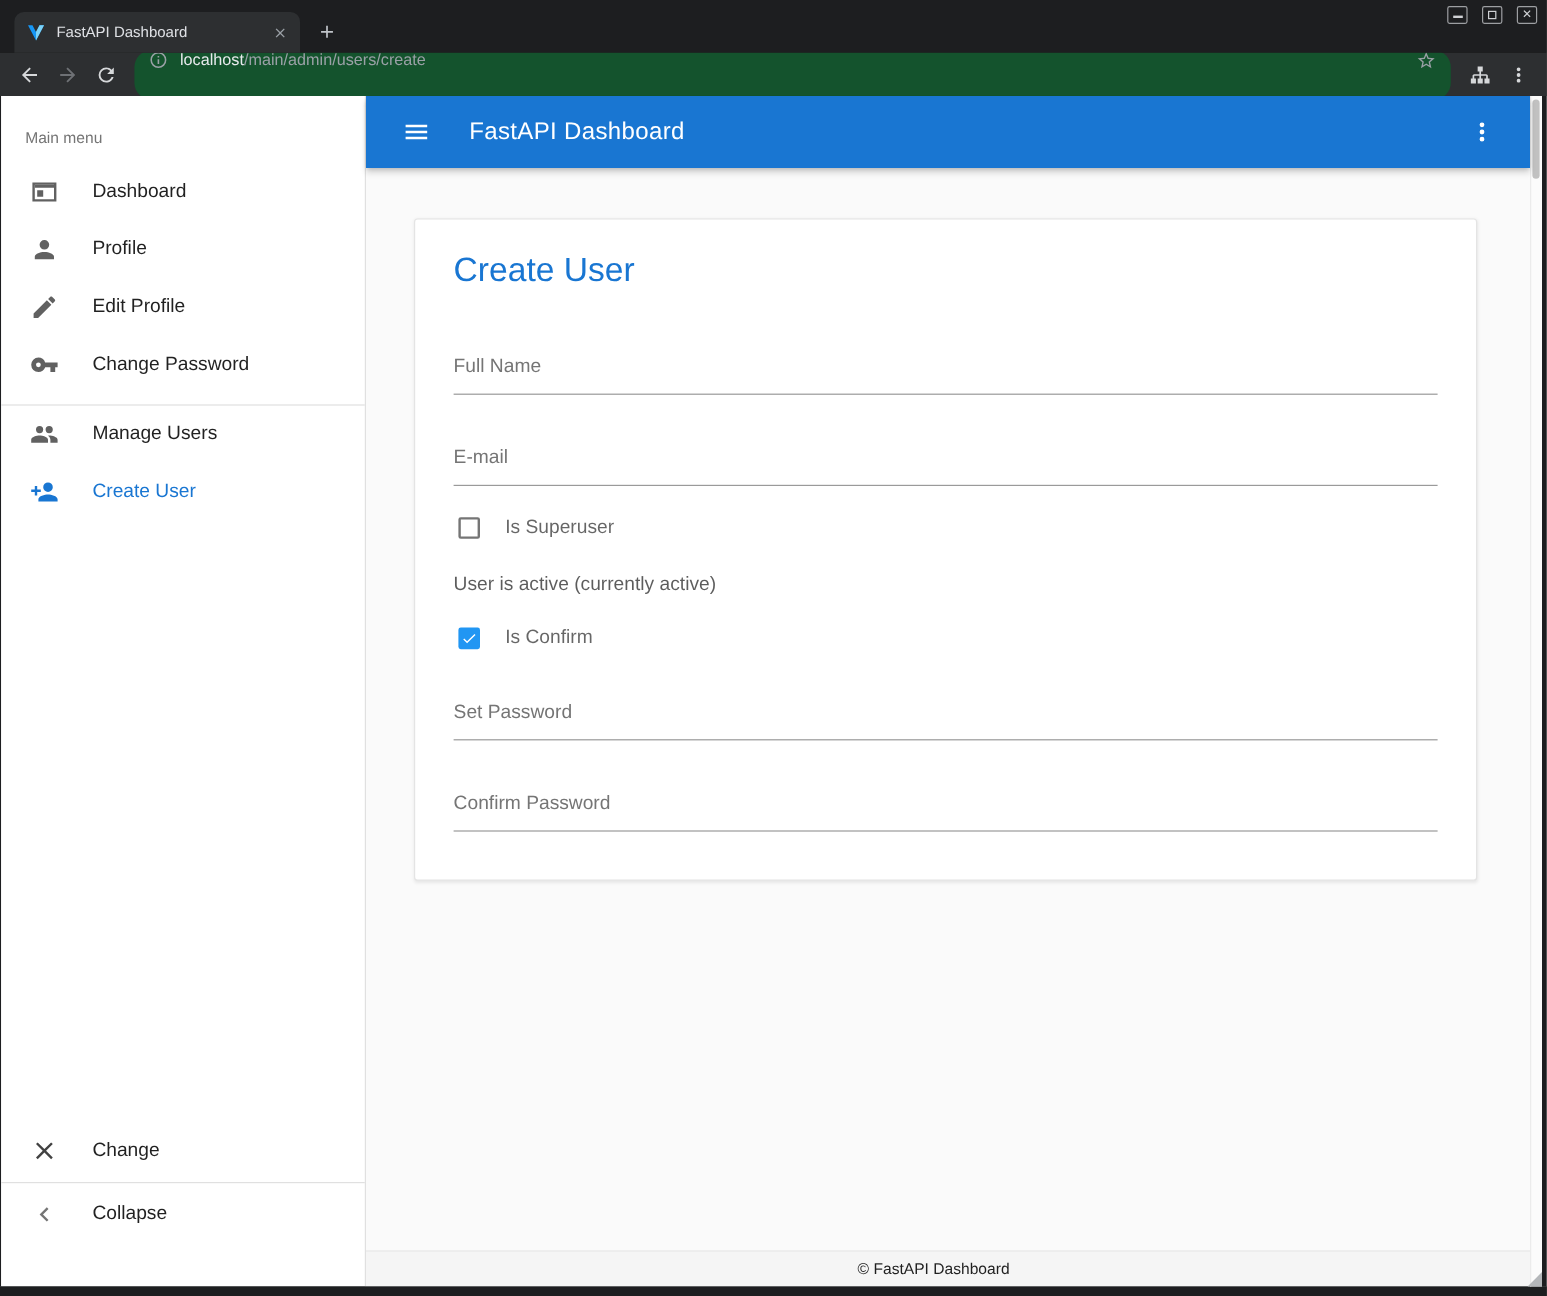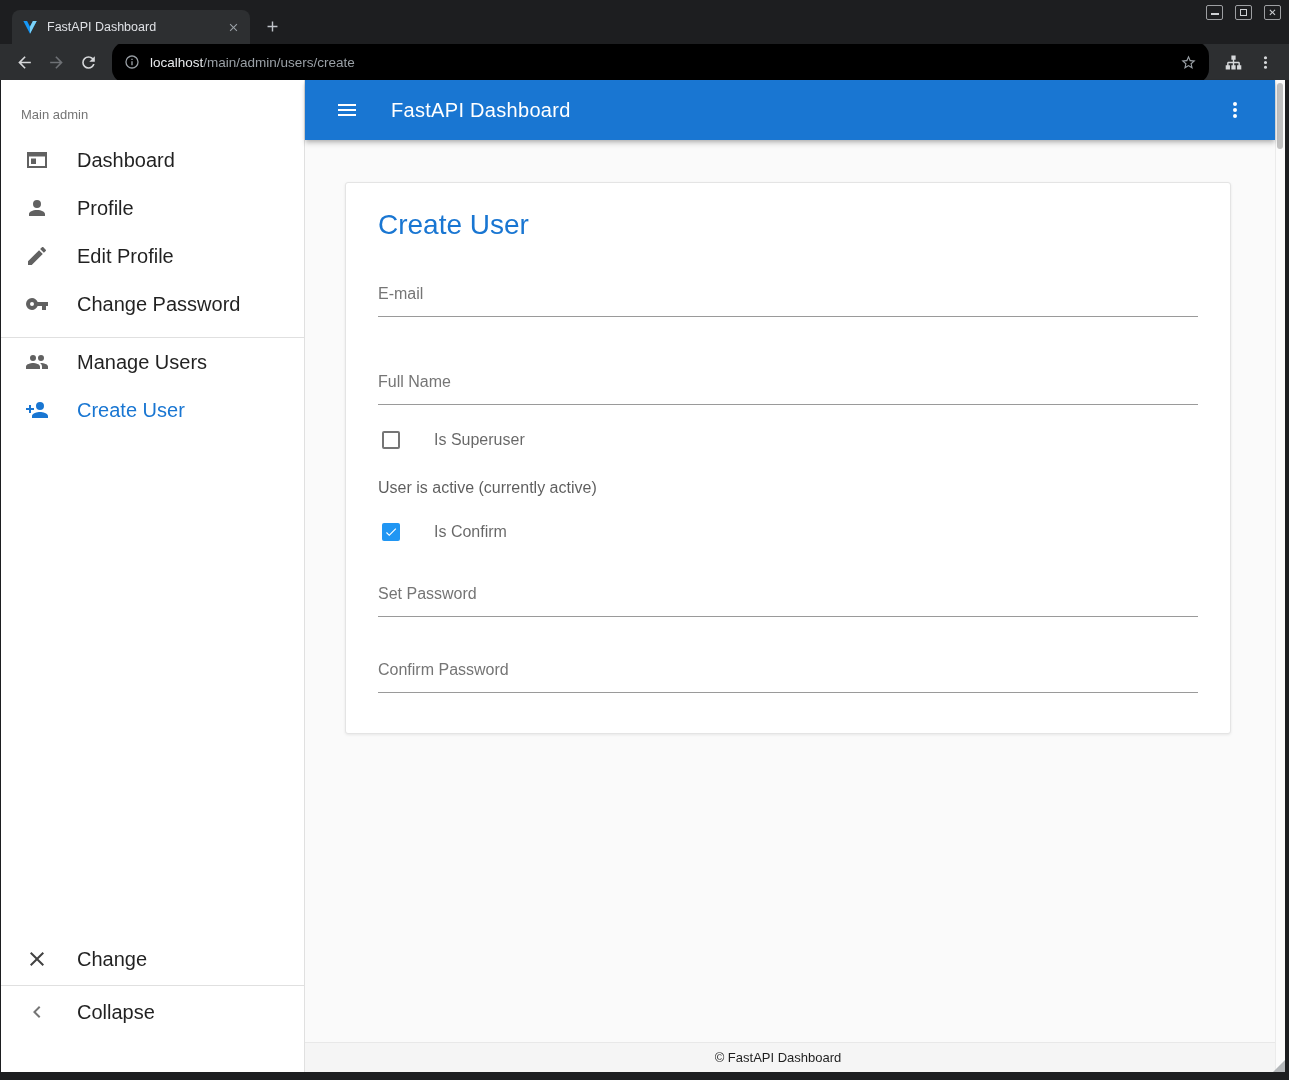--- a/index.html
+++ b/index.html
@@ -22,34 +22,34 @@
   .win-controls { position:absolute; top:5px; right:8px; display:flex; gap:12px; }
   .win-btn { width:17px; height:15px; border:1px solid #9d9fa2; border-radius:2px; display:flex; align-items:center; justify-content:center; cursor:pointer; background:transparent; }
   .glyph-min { width:8px; height:5px; border-bottom:2px solid #cfd1d4; }
   .glyph-max { width:7px; height:7px; border:1.5px solid #cfd1d4; }
   .glyph-close { color:#cfd1d4; font-size:10px; line-height:1; font-family:"DejaVu Sans", sans-serif; }
 
   .toolbar { height:36px; background:#2d2f31; display:flex; align-items:center; padding:0 8px; flex:none; }
   .nav-btn { width:30px; height:30px; border-radius:50%; display:flex; align-items:center; justify-content:center; flex:none; margin:0 1px; cursor:pointer; }
   .nav-btn svg { width:19px; height:19px; fill:#d6d8da; }
   .nav-btn.disabled svg { fill:#6e7175; }
-  .omnibox { flex:1; height:41px; margin:0 8px; background:#000000; border-radius:14px; display:flex; align-items:center; padding:0 12px; cursor:text; }
+  .omnibox { flex:1; height:41px; margin:0 8px; background:#14532d; border-radius:14px; display:flex; align-items:flex-start; padding:0 12px; cursor:text; }
   .info-icon svg { width:16px; height:16px; fill:#9aa0a6; }
   .url-text { flex:1; margin-left:10px; font-size:13.5px; white-space:nowrap; overflow:hidden; }
   .url-host { color:#e8eaed; }
   .url-path { color:#9aa0a6; }
   .star-icon svg { width:17px; height:17px; fill:#9aa0a6; }
 
   
   .page { flex:1; min-height:0; display:flex; background:#fff; border-left:1px solid #1d1e20; border-right:4px solid #1d1e20; }
 
   .sidebar { width:304px; flex:none; background:#fff; border-right:1px solid #e0e0e0; display:flex; flex-direction:column; padding-bottom:36px; }
   .subheader { height:48px; display:flex; align-items:center; padding-left:20px; font-size:13px; color:#757575; }
   .subheader--first { height:56px; padding-top:12px; }
-  .nav-item { height:48px; display:flex; align-items:center; padding-left:24px; font-size:20px; color:rgba(0,0,0,.87); cursor:pointer; }
+  .nav-item { height:48px; display:flex; align-items:center; padding-left:24px; font-size:16px; color:rgba(0,0,0,.87); cursor:pointer; }
   .nav-item .icn { width:24px; height:24px; margin-right:28px; flex:none; }
   .nav-item .icn svg { width:24px; height:24px; fill:#616161; }
   .nav-item.active { color:#1976d2; }
   .nav-item.active .icn svg { fill:#1976d2; }
   .divider { height:1px; background:#e0e0e0; }
   .divider--after-items { margin-top:9px; }
   .divider--bottom { margin:2px 0; }
   .side-spacer { flex:1; }
 
   .main { flex:1; min-width:0; display:flex; flex-direction:column; background:#fafafa; }
@@ -65,21 +65,21 @@
   .field { border-bottom:1px solid #9a9a9a; margin-top:44px; }
   .field--first { margin-top:56px; }
   .field input { width:100%; border:none; outline:none; background:transparent; font-family:"Liberation Sans", sans-serif; font-size:16px; color:rgba(0,0,0,.87); padding:0 0 13px; }
   .field input::placeholder { color:#757575; opacity:1; }
   .hint { margin-top:30px; font-size:16px; color:rgba(0,0,0,.64); }
   .check-row { margin-top:26px; display:flex; align-items:center; cursor:pointer; }
   .checkbox { width:18px; height:18px; border-radius:2px; flex:none; margin-left:4px; }
   .checkbox.unchecked { border:2px solid #757575; background:#fff; }
   .checkbox.checked { background:#2196f3; display:flex; align-items:center; justify-content:center; }
   .checkbox.checked svg { width:14px; height:14px; fill:#fff; }
-  .check-label { margin-left:34px; font-size:16px; color:rgba(0,0,0,.6); }
+  .check-label { margin-left:21px; font-size:16px; color:rgba(0,0,0,.6); }
   .btn-row { margin-top:28px; display:flex; gap:14px; }
   .btn { min-width:88px; height:36px; padding:0 16px; background:#f5f5f5; border:none; border-radius:2px; font-family:"Liberation Sans", sans-serif; font-size:14px; font-weight:500; letter-spacing:.8px; color:rgba(0,0,0,.87); box-shadow:0 3px 1px -2px rgba(0,0,0,.2), 0 2px 2px 0 rgba(0,0,0,.14), 0 1px 5px 0 rgba(0,0,0,.12); cursor:pointer; }
 
   .page-footer { height:30px; flex:none; background:#f5f5f5; border-top:1px solid #e8e8e8; display:flex; align-items:center; justify-content:center; padding-right:24px; font-size:13px; color:rgba(0,0,0,.87); }
 
   .page-scrollbar { width:10px; flex:none; background:#fbfbfb; border-left:1px solid #ebebeb; position:relative; cursor:pointer; }
   .scroll-thumb { position:absolute; top:3px; left:1px; width:6px; height:66px; background:#c1c1c1; border-radius:3px; }
   .scroll-corner { position:absolute; bottom:0; right:0; width:0; height:0; border-style:solid; border-width:0 0 12px 12px; border-color:transparent transparent #b4b7ba transparent; }
 
   .bottom-frame { height:8px; flex:none; background:#1d1e20; }
@@ -159,21 +159,21 @@
     <div class="nav-btn">
       <svg viewBox="0 0 24 24">
           <path d="M12,16A2,2 0 0,1 14,18A2,2 0 0,1 12,20A2,2 0 0,1 10,18A2,2 0 0,1 12,16M12,10A2,2 0 0,1 14,12A2,2 0 0,1 12,14A2,2 0 0,1 10,12A2,2 0 0,1 12,10M12,4A2,2 0 0,1 14,6A2,2 0 0,1 12,8A2,2 0 0,1 10,6A2,2 0 0,1 12,4Z"></path>
         </svg>
     </div>
   </div>
 
   <div class="page">
 
     <aside class="sidebar">
-      <div class="subheader subheader--first">Main admin</div>
+      <div class="subheader subheader--first">Main menu</div>
 
       <div class="nav-item">
         <span class="icn">
           <svg viewBox="0 0 24 24">
               <path fill-rule="evenodd" d="M2 4h20v16H2V4zm2 2v12h16V6H4z"></path>
               <path d="M4 6h16v2.5H4z"></path>
               <path d="M6 10.5h5V16H6z"></path>
             </svg>
         </span>
         <span>Dashboard</span>
@@ -263,26 +263,26 @@
           <svg viewBox="0 0 24 24">
               <path d="M12,16A2,2 0 0,1 14,18A2,2 0 0,1 12,20A2,2 0 0,1 10,18A2,2 0 0,1 12,16M12,10A2,2 0 0,1 14,12A2,2 0 0,1 12,14A2,2 0 0,1 10,12A2,2 0 0,1 12,10M12,4A2,2 0 0,1 14,6A2,2 0 0,1 12,8A2,2 0 0,1 10,6A2,2 0 0,1 12,4Z"></path>
             </svg>
         </div>
       </header>
 
       <div class="content">
         <div class="card">
           <h1 class="card-title">Create User</h1>
 
+          <div class="field field--first">
+            <input type="text" placeholder="Full Name" style="">
+          </div>
+
           <div class="field">
             <input type="text" placeholder="E-mail" style="">
-          </div>
-
-          <div class="field field--first">
-            <input type="text" placeholder="Full Name" style="">
           </div>
 
 
           <div class="check-row">
             <span class="checkbox unchecked"></span>
             <span class="check-label">Is Superuser</span>
           </div>
 
           <div class="hint">User is active (currently active)</div>
 

